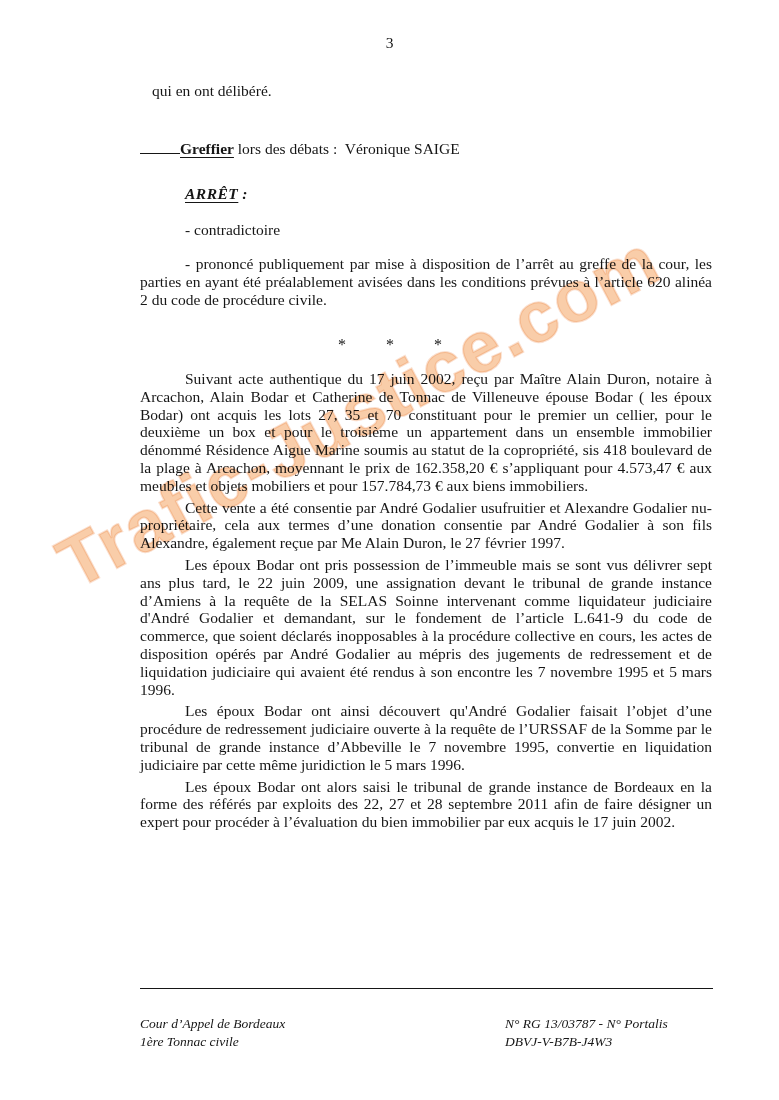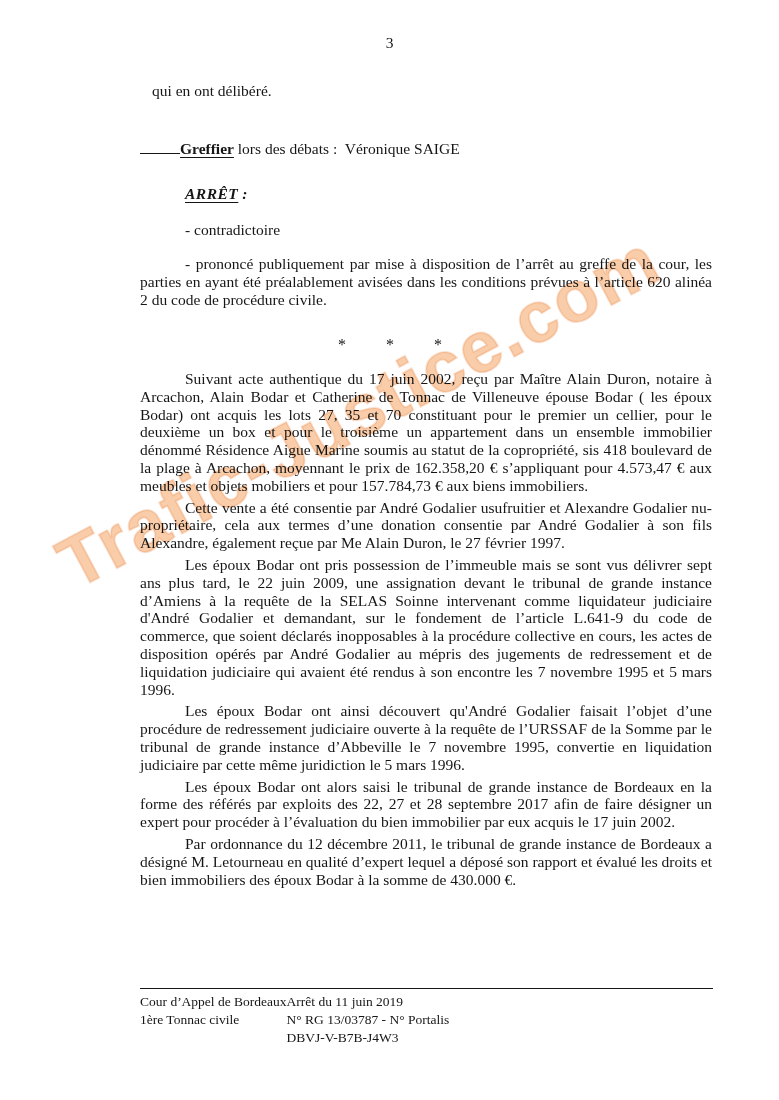--- a/index.html
+++ b/index.html
@@ -71,25 +71,26 @@
 
   .first-para { margin-top: 16px; }
   .body-para  { margin-top: 4px; }
 
   .footer {
     position: absolute;
     top: 988px;
     left: 140px;
     right: 66px;
     border-top: 1.6px solid #161616;
-    padding-top: 4px;
+    padding-top: 26px;
     display: flex;
-    justify-content: flex-start;
+    justify-content: space-between;
     font-size: 13.5px;
     line-height: 18px;
+    font-style: italic;
   }
   .footer-col { margin: 0; }
   .footer-col div { margin: 0; }
   .footer-right { width: 208px; }
 
   .watermark {
     position: absolute;
     left: 64px;
     top: 560px;
     transform: rotate(-28deg);
@@ -123,30 +124,28 @@
 
   <p class="para prononce">- prononcé publiquement par mise à disposition de l’arrêt au greffe de la cour, les parties en ayant été préalablement avisées dans les conditions prévues à l’article 620 alinéa 2 du code de procédure civile.</p>
 
   <div class="stars">*          *          *</div>
 
 
   <p class="para first-para">Suivant acte authentique du 17 juin 2002, reçu par Maître Alain Duron, notaire à Arcachon, Alain Bodar et Catherine de Tonnac de Villeneuve épouse Bodar ( les époux Bodar) ont acquis les lots 27, 35 et 70 constituant pour le premier un cellier, pour le deuxième un box et pour le troisième un appartement dans un ensemble immobilier dénommé Résidence Aigue Marine soumis au statut de la copropriété, sis 418 boulevard de la plage à Arcachon, moyennant le prix de 162.358,20 € s’appliquant pour 4.573,47 € aux meubles et objets mobiliers et pour 157.784,73 € aux biens immobiliers.</p>
   <p class="para body-para">Cette vente a été consentie par André Godalier usufruitier et  Alexandre Godalier nu-propriétaire, cela aux  termes  d’une donation consentie par André Godalier à son fils Alexandre, également reçue par Me Alain Duron, le 27 février 1997.</p>
   <p class="para body-para">Les époux Bodar ont  pris possession de l’immeuble mais se sont vus délivrer sept ans plus tard, le 22 juin 2009, une assignation devant le tribunal de grande instance d’Amiens à la requête de la SELAS Soinne intervenant comme liquidateur judiciaire d'André Godalier et demandant, sur le fondement de l’article L.641-9 du code de commerce, que soient déclarés inopposables à la procédure collective en cours, les actes de disposition opérés par André Godalier au mépris des jugements de redressement et de liquidation judiciaire qui avaient été rendus à son encontre les 7 novembre 1995 et 5 mars 1996.</p>
   <p class="para body-para">Les époux Bodar ont ainsi découvert qu'André Godalier faisait l’objet d’une procédure de redressement judiciaire ouverte à la requête de l’URSSAF de la Somme par le tribunal de grande instance d’Abbeville le 7 novembre 1995, convertie en liquidation judiciaire par cette même juridiction le  5 mars 1996.</p>
-  <p class="para body-para">Les époux Bodar ont alors saisi le tribunal de grande instance de Bordeaux en la forme des référés par exploits des 22, 27 et 28 septembre 2017 afin de faire désigner un expert pour procéder à l’évaluation du bien immobilier par eux acquis le 17 juin 2002.</p>
-  <p class="para body-para">Par ordonnance du 12 décembre 2011, le tribunal de grande instance de Bordeaux a désigné M. Letourneau en qualité d’expert lequel a déposé son rapport et évalué les droits et bien immobiliers des époux Bodar à la somme de  430.000 €.</p>
+  <p class="para body-para">Les époux Bodar ont alors saisi le tribunal de grande instance de Bordeaux en la forme des référés par exploits des 22, 27 et 28 septembre 2011 afin de faire désigner un expert pour procéder à l’évaluation du bien immobilier par eux acquis le 17 juin 2002.</p>
 
   <div class="footer">
     <div class="footer-col footer-left">
       <div>Cour d’Appel de Bordeaux</div>
       <div>1ère Tonnac civile</div>
     </div>
     <div class="footer-col footer-right">
-      <div>Arrêt du 11 juin 2019</div>
       <div>N° RG 13/03787 - N° Portalis</div>
       <div>DBVJ-V-B7B-J4W3</div>
     </div>
   </div>
 
   <div class="watermark">Trafic-Justice.com</div>
 
 </div>
 
 </body></html>

